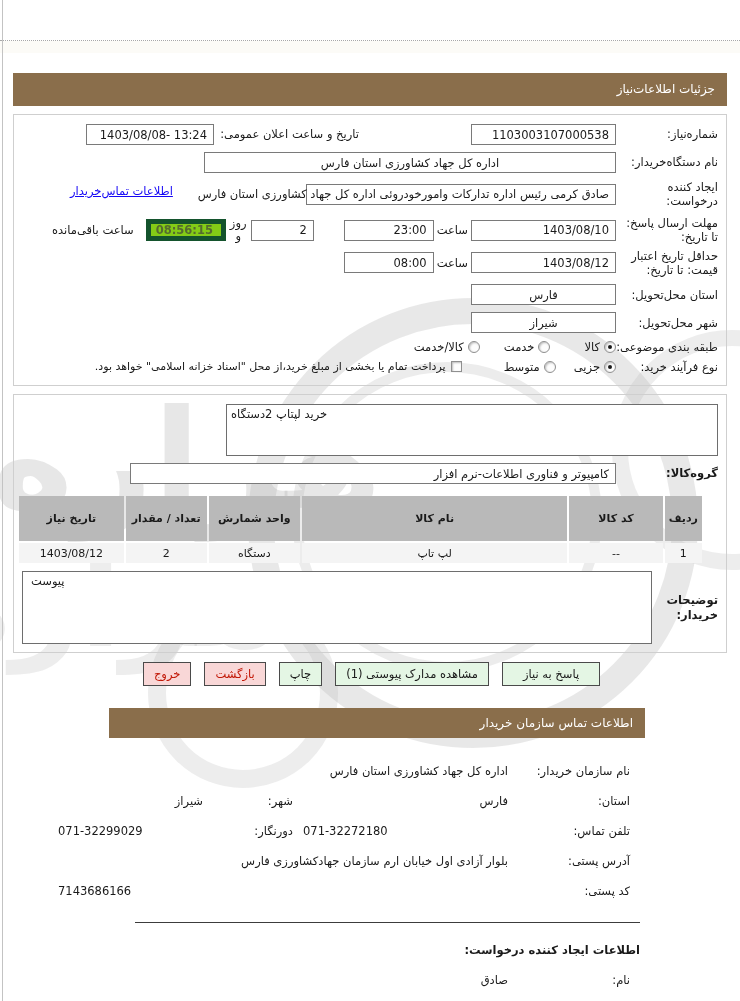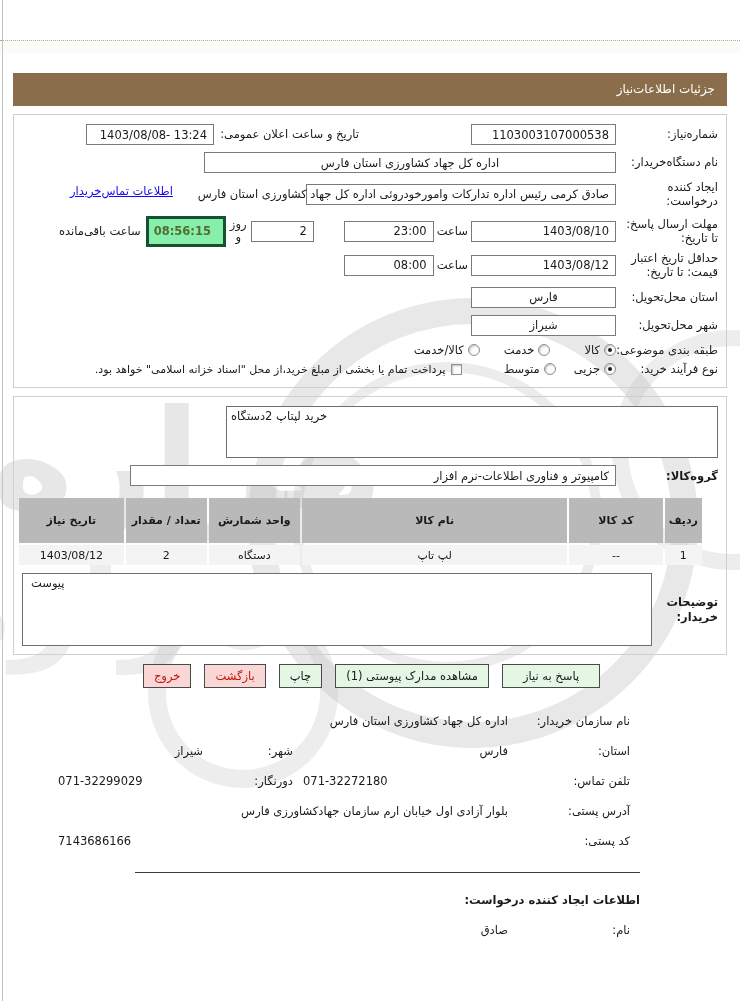--- a/index.html
+++ b/index.html
@@ -41,22 +41,22 @@
   .w145 { width: 145px; } .w128 { width: 128px; } .w412 { width: 412px; }
   .w90 { width: 90px; } .w63 { width: 63px; } .w80 { width: 80px; }
 
   .creator-row { position: relative; }
   .creator-box { width: 310px; overflow: visible; }
   .creator-box .v { white-space: nowrap; text-align: right; }
   .creator-link { position: absolute; left: 48px; top: 4px; color: #1506f5; text-decoration: underline;
                   background: transparent; white-space: nowrap; }
 
   .unit-days { display: inline-block; width: 17px; line-height: 1.15; margin: 0 4px; text-align: center; }
-  .timer { background: #86efac; border: 3px solid #14532d; color: #556b2f; font-weight: bold;
-           height: 31px; display: flex; align-items: center; padding: 0 5px; direction: ltr; }
+  .timer { background: #84cc16; border: 5px solid #14532d; color: #556b2f; font-weight: bold;
+           height: 22px; display: flex; align-items: center; padding: 0 5px; direction: ltr; }
 
   .radio { width: 12px; height: 12px; border: 1px solid #8f8f8f; border-radius: 50%;
            background: #fdfdfd; display: inline-block; position: relative; flex: 0 0 12px;
            box-shadow: inset 1px 1px 2px rgba(0,0,0,.25); margin-left: 4px; }
   .radio.sel::after { content: ""; position: absolute; inset: 3px; background: #1a1a1a; border-radius: 50%; }
   .opt { display: flex; align-items: center; margin-left: 26px; }
   .checkbox { width: 11px; height: 11px; border: 1px solid #8f8f8f; background: #fdfdfd; flex: 0 0 11px;
               box-shadow: inset 1px 1px 2px rgba(0,0,0,.25); margin-left: 5px; }
   .note { font-size: 11px; }
 
@@ -156,21 +156,21 @@
             <span class="v num" style="text-align:right">23:00</span>
           </div>
         <div style="width:30px"></div>
         <div class="box w63 ta-r">
             <span class="v num" style="text-align:right">2</span>
           </div>
         <span class="unit-days">روز و</span>
         <div class="timer w80">
             <span>08:56:15</span>
           </div>
-        <span style="margin-right:5px">ساعت باقی‌مانده</span>
+        <span style="margin-right:12px">ساعت باقی‌مانده</span>
       </div>
 
       <div class="frow">
         <div class="lbl">حداقل تاریخ اعتبار قیمت: تا تاریخ:</div>
         <div class="box w145 ta-r">
             <span class="v num" style="text-align:right">1403/08/12</span>
           </div>
         <span style="margin:0 3px">ساعت</span>
         <div class="box w90 ta-r">
             <span class="v num" style="text-align:right">08:00</span>
@@ -274,20 +274,21 @@
     </div>
 
     <div class="btnbar">
       <div class="btn btn-reply">پاسخ به نیاز</div>
       <div class="btn btn-attach">مشاهده مدارک پیوستی (1)</div>
       <div class="btn">چاپ</div>
       <div class="btn pink">بازگشت</div>
       <div class="btn pink">خروج</div>
     </div>
 
+    <div class="bar bar2">اطلاعات تماس سازمان خریدار</div>
 
     <div class="contact">
       <div class="cgrid">
         <div class="cl">نام سازمان خریدار:</div>
         <div class="cv span3">اداره کل جهاد کشاورزی استان فارس</div>
 
         <div class="cl">استان:</div>
         <div class="cv">فارس</div>
         <div class="cl">شهر:</div>
         <div class="cv">شیراز</div>

